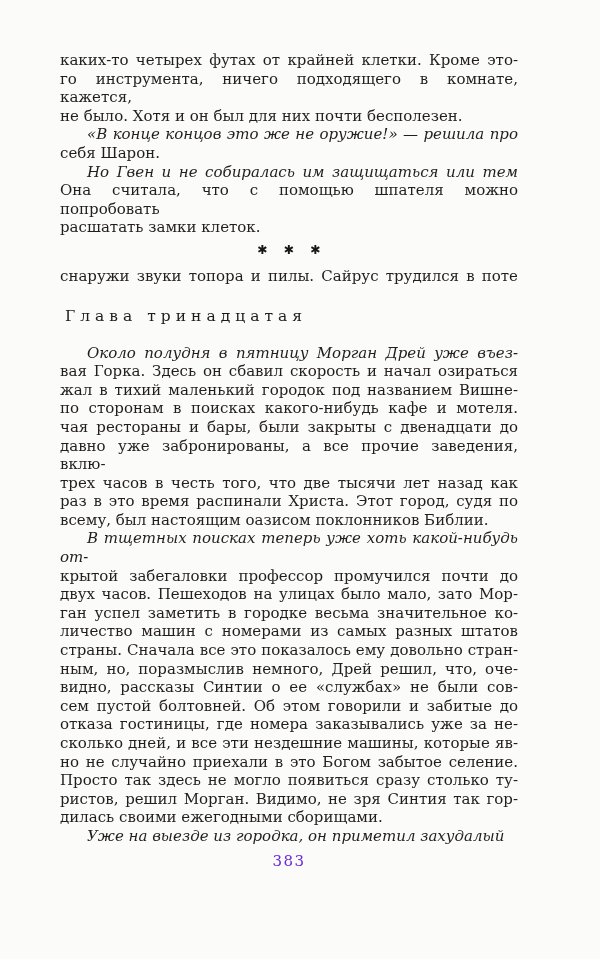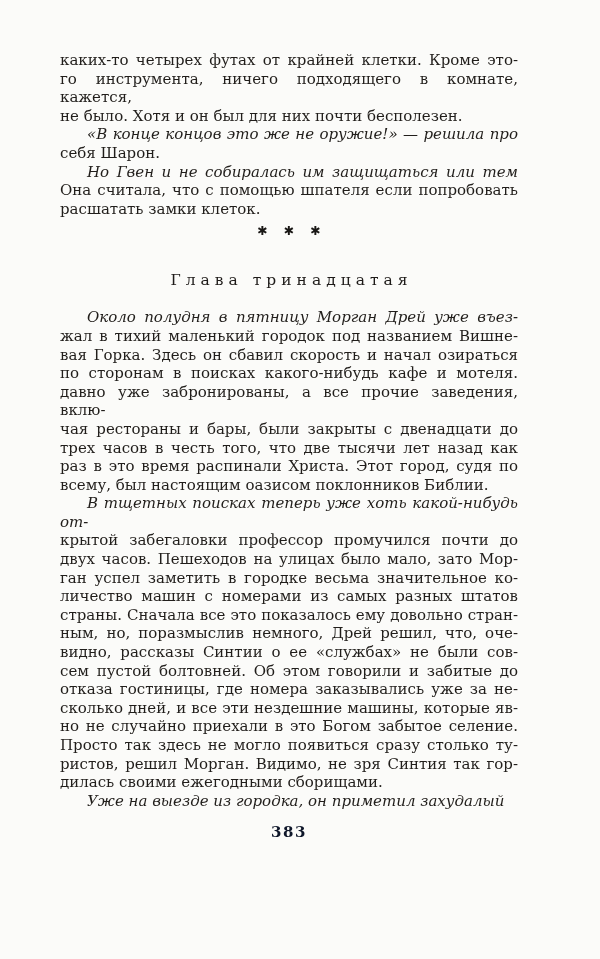--- a/index.html
+++ b/index.html
@@ -31,67 +31,66 @@
     text-align: center;
     font-family: "DejaVu Sans", "Liberation Sans", sans-serif;
     font-size: 12.5px;
     letter-spacing: 6px;
     text-indent: 6px;
     color: #191715;
     margin: 5px 0 9px 0;
     line-height: 16px;
   }
   .chapter-heading {
-    text-align: center;
     letter-spacing: 5px;
     text-indent: 5px;
     font-size: 15.5px;
     color: #1e1b19;
-    margin: 32px 0 18px 0;
+    margin: 21px 0 18px 0;
     line-height: 19px;
   }
   .page-number {
     text-align: center;
     font-size: 15px;
     letter-spacing: 1.5px;
-    margin-top: 13px;
-    color: #0f172a;
-    font-weight: bold;
+    margin-top: 6px;
+    color: #6d28d9;
   }
 </style>
 </head>
 <body>
 
 <div class="book-page">
   <div>
       <div class="para">
         <div class="line">каких-то четырех футах от крайней клетки. Кроме это-</div>
         <div class="line">го инструмента, ничего подходящего в комнате, кажется,</div>
         <div class="line last">не было. Хотя и он был для них почти бесполезен.</div>
       </div>
       <div class="para">
         <div class="line indent">«В конце концов это же не оружие!» — решила про</div>
         <div class="line last">себя Шарон.</div>
       </div>
       <div class="para">
         <div class="line indent">Но Гвен и не собиралась им защищаться или тем</div>
-        <div class="line">Она считала, что с помощью шпателя если попробовать</div>
+        <div class="line">Она считала, что с помощью шпателя можно попробовать</div>
         <div class="line last">расшатать замки клеток.</div>
       </div>
       <div class="separator">✱ ✱ ✱</div>
       <div class="para">
+        <div class="line">снаружи звуки топора и пилы. Сайрус трудился в поте</div>
       </div>
       <div class="chapter-heading">Глава тринадцатая</div>
       <div class="para">
         <div class="line indent">Около полудня в пятницу Морган Дрей уже въез-</div>
+        <div class="line">вая Горка. Здесь он сбавил скорость и начал озираться</div>
         <div class="line">жал в тихий маленький городок под названием Вишне-</div>
-        <div class="line">вая Горка. Здесь он сбавил скорость и начал озираться</div>
         <div class="line">по сторонам в поисках какого-нибудь кафе и мотеля.</div>
+        <div class="line">чая рестораны и бары, были закрыты с двенадцати до</div>
         <div class="line">давно уже забронированы, а все прочие заведения, вклю-</div>
-        <div class="line">чая рестораны и бары, были закрыты с двенадцати до</div>
         <div class="line">трех часов в честь того, что две тысячи лет назад как</div>
         <div class="line">раз в это время распинали Христа. Этот город, судя по</div>
         <div class="line last">всему, был настоящим оазисом поклонников Библии.</div>
       </div>
       <div class="para">
         <div class="line indent">В тщетных поисках теперь уже хоть какой-нибудь от-</div>
         <div class="line">крытой забегаловки профессор промучился почти до</div>
         <div class="line">двух часов. Пешеходов на улицах было мало, зато Мор-</div>
         <div class="line">ган успел заметить в городке весьма значительное ко-</div>
         <div class="line">личество машин с номерами из самых разных штатов</div>

